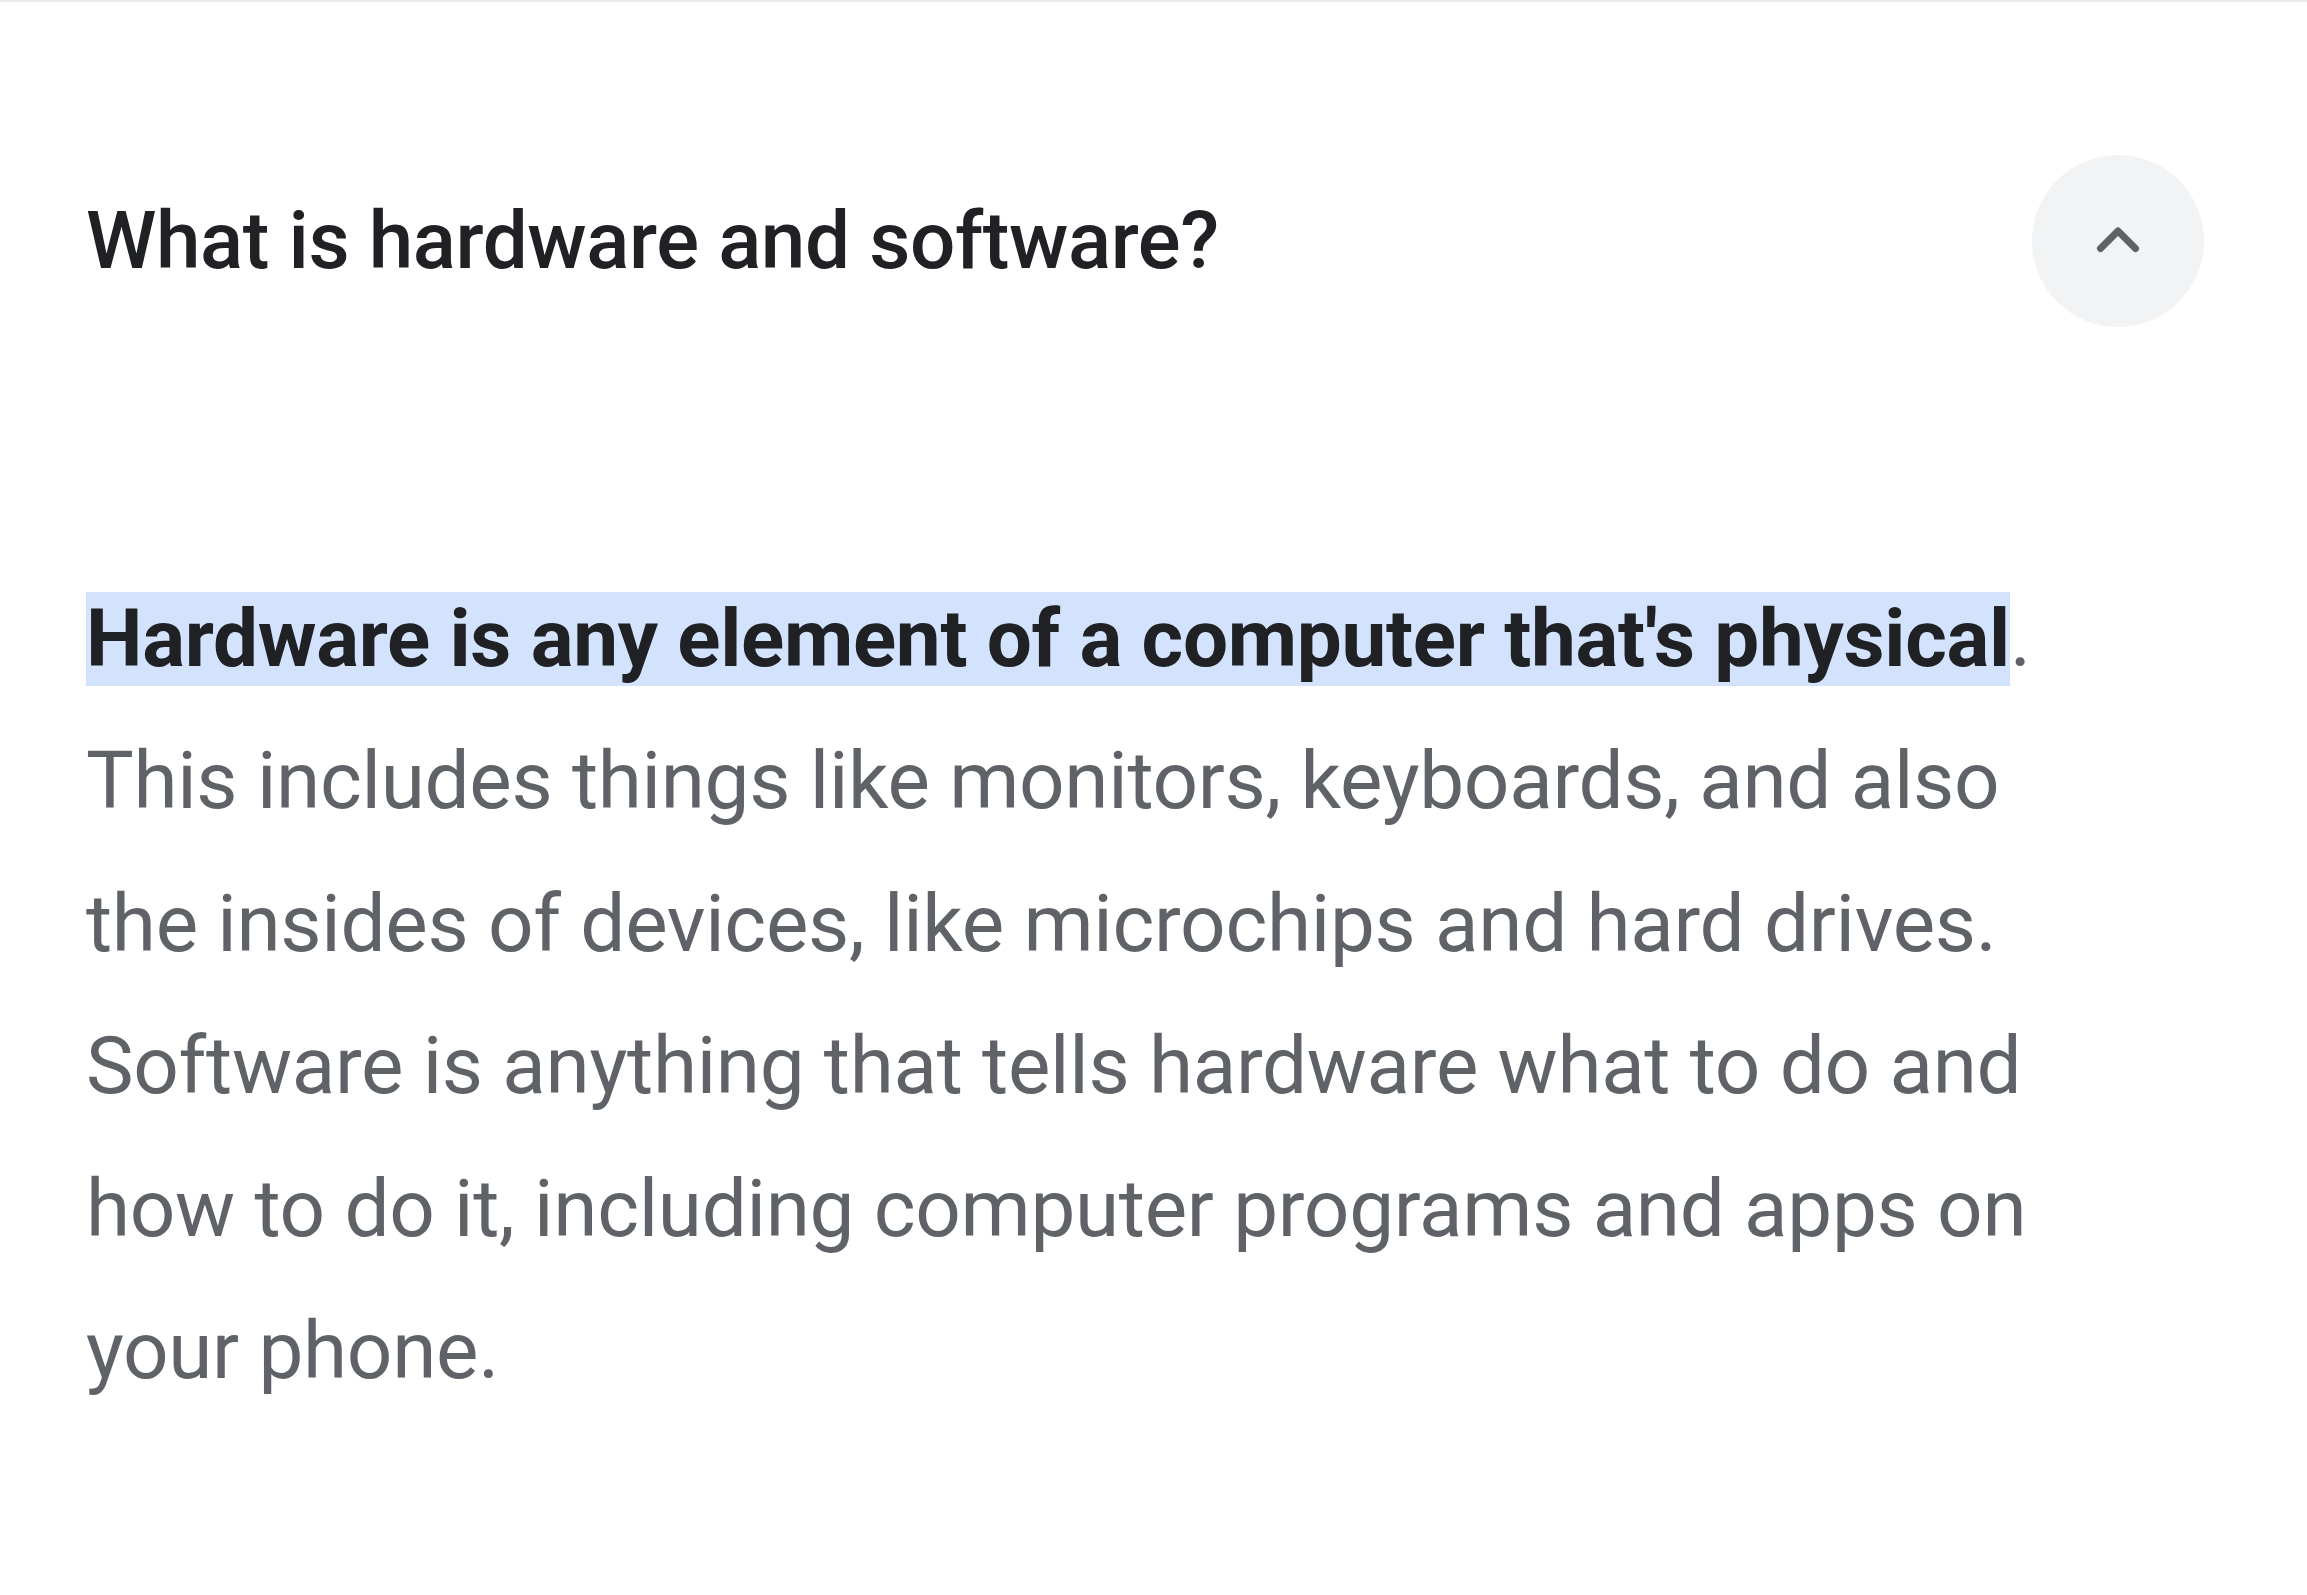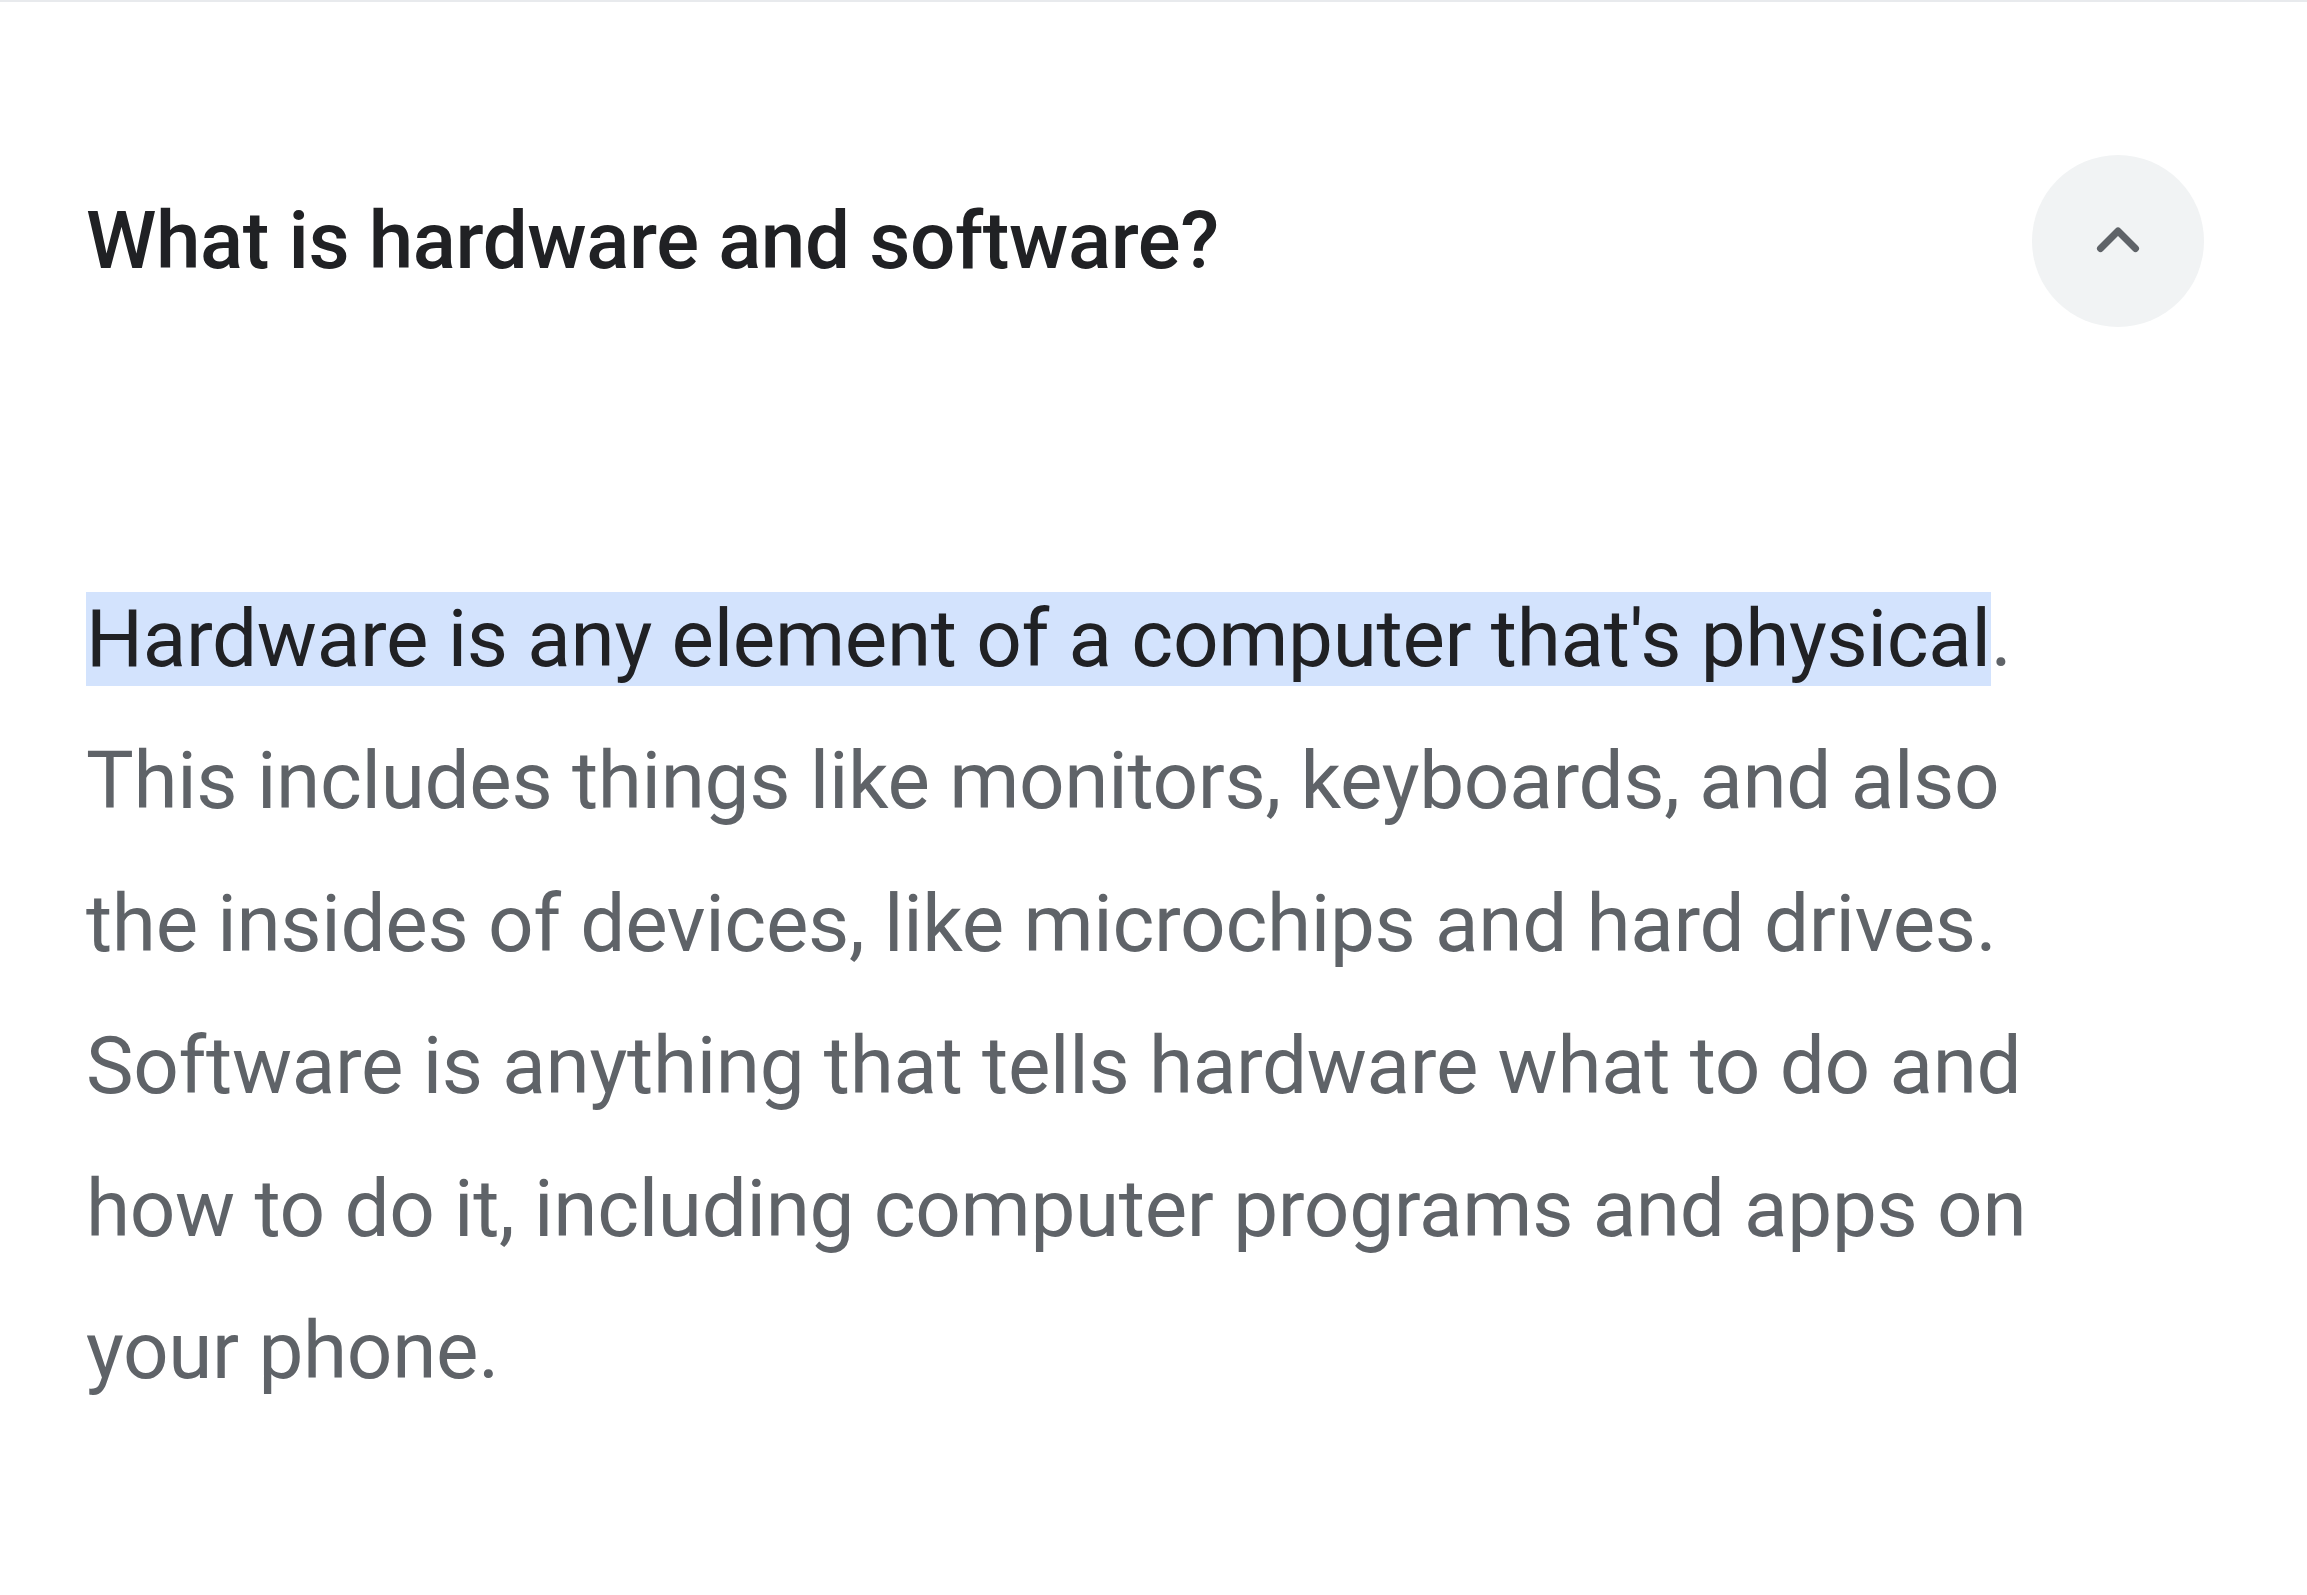--- a/index.html
+++ b/index.html
@@ -64,21 +64,21 @@
       font-size: 80px;
       line-height: 1.78;
       color: #5f6368;
       font-weight: 400;
       letter-spacing: -0.3px;
       padding-right: 138px;
     }
     .highlighted {
       background: #d3e3fd;
       color: #202124;
-      font-weight: 400;
+      font-weight: 700;
     }
   </style>
 </head>
 <body>
 
 <div class="top-divider"></div>
 
 <div class="faq-container">
   <div class="faq-header">
     <h2 class="faq-question">What is hardware and software?</h2>

